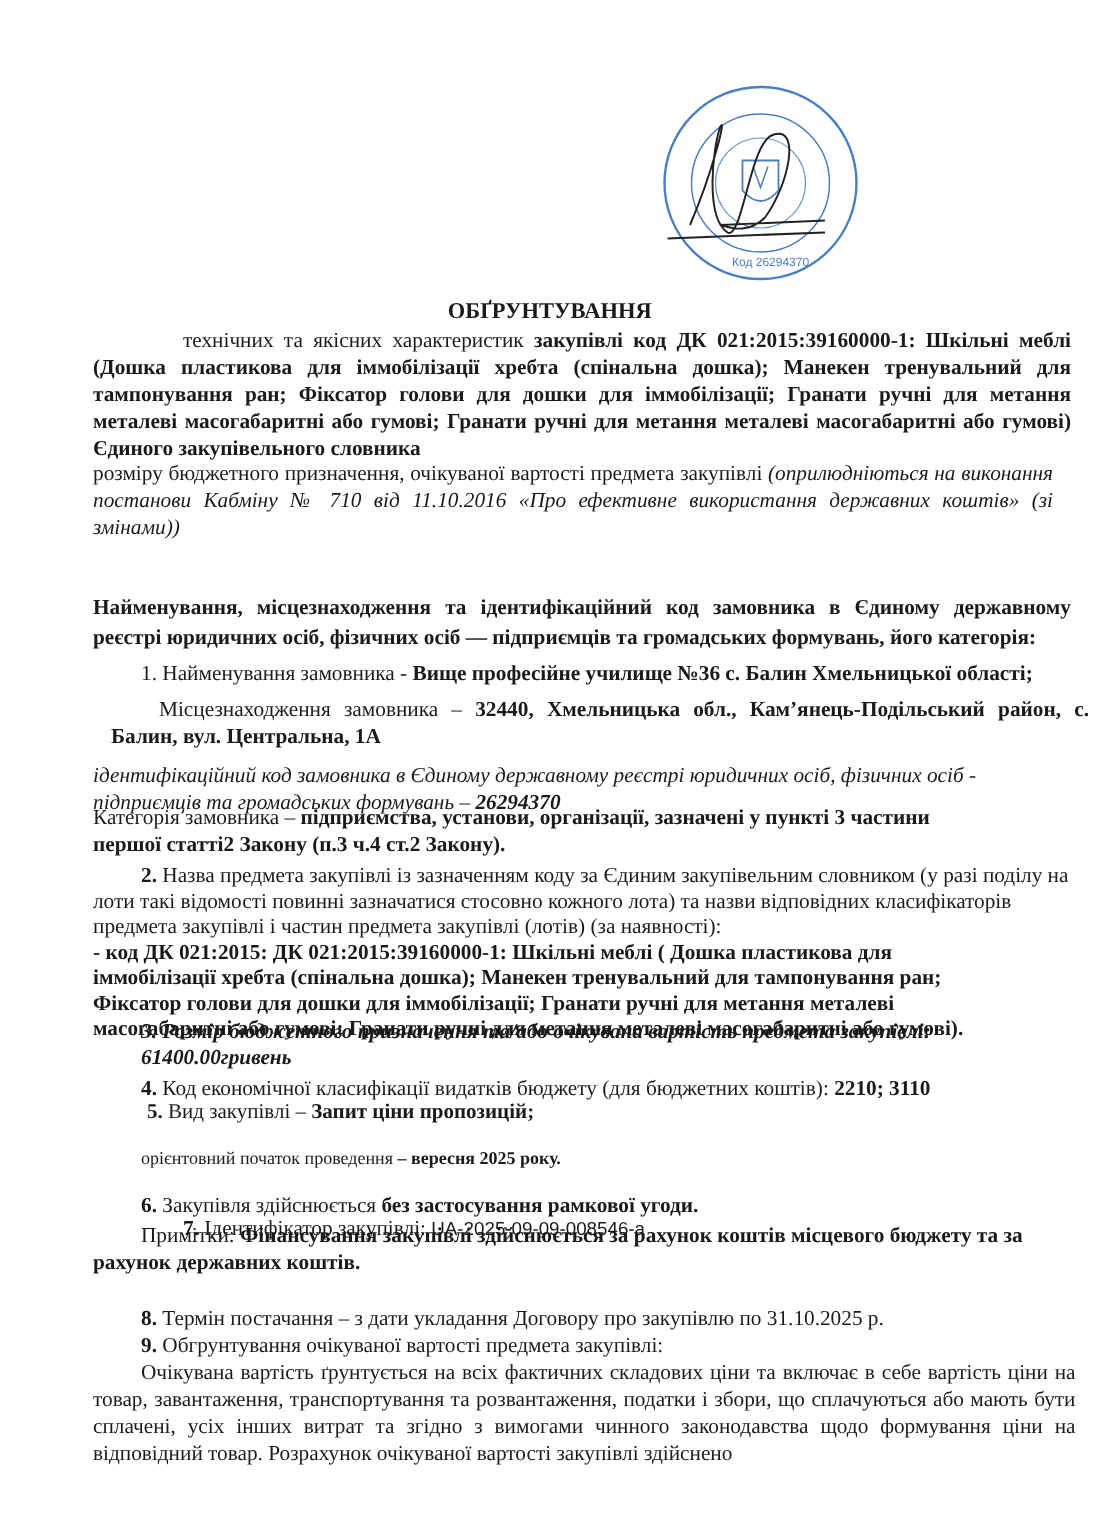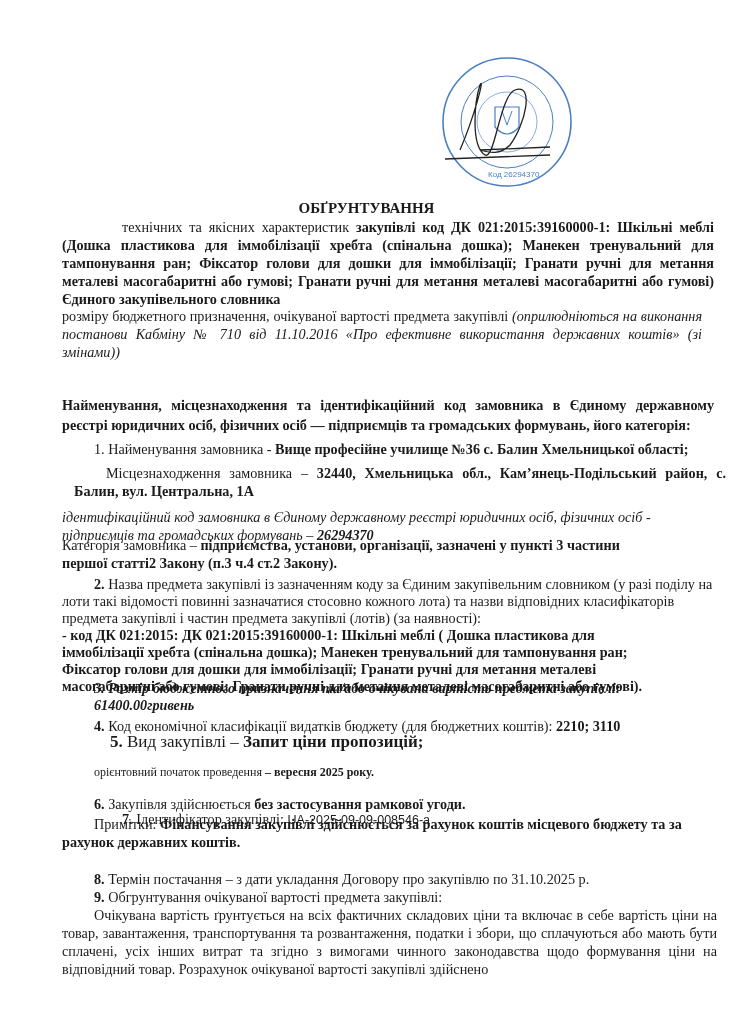--- a/index.html
+++ b/index.html
@@ -75,21 +75,21 @@
 
     <div class="p b" style="top:680px; left:12px; width:600px; line-height:17px;font-style:italic;">
       <div>3. Розмір бюджетного призначення та/або очікувана вартість предмета закупівлі:</div>
       <div>61400.00гривень</div>
     </div>
 
     <div class="p" style="top:717px; left:12px; white-space:nowrap;">
       <span class="b">4.</span><span> Код економічної класифікації видатків бюджету (для бюджетних коштів): </span><span class="b">2210; 3110</span>
     </div>
 
-    <div class="p" style="top:733px; left:28px; white-space:nowrap; font-size:17px;">
+    <div class="p" style="top:733px; left:16px; white-space:nowrap; font-size:14px;">
       <span class="b">5.</span><span> Вид закупівлі – </span><span class="b">Запит ціни пропозицій;</span>
     </div>
 
     <div class="p" style="top:763px; left:12px; white-space:nowrap; font-size:12px;">
       <span>орієнтовний початок проведення </span><span class="b">– вересня 2025 року.</span>
     </div>
 
     <div class="p" style="top:795px; left:12px; white-space:nowrap;">
       <span class="b">6.</span><span> Закупівля здійснюється </span><span class="b">без застосування рамкової угоди.</span>
     </div>

